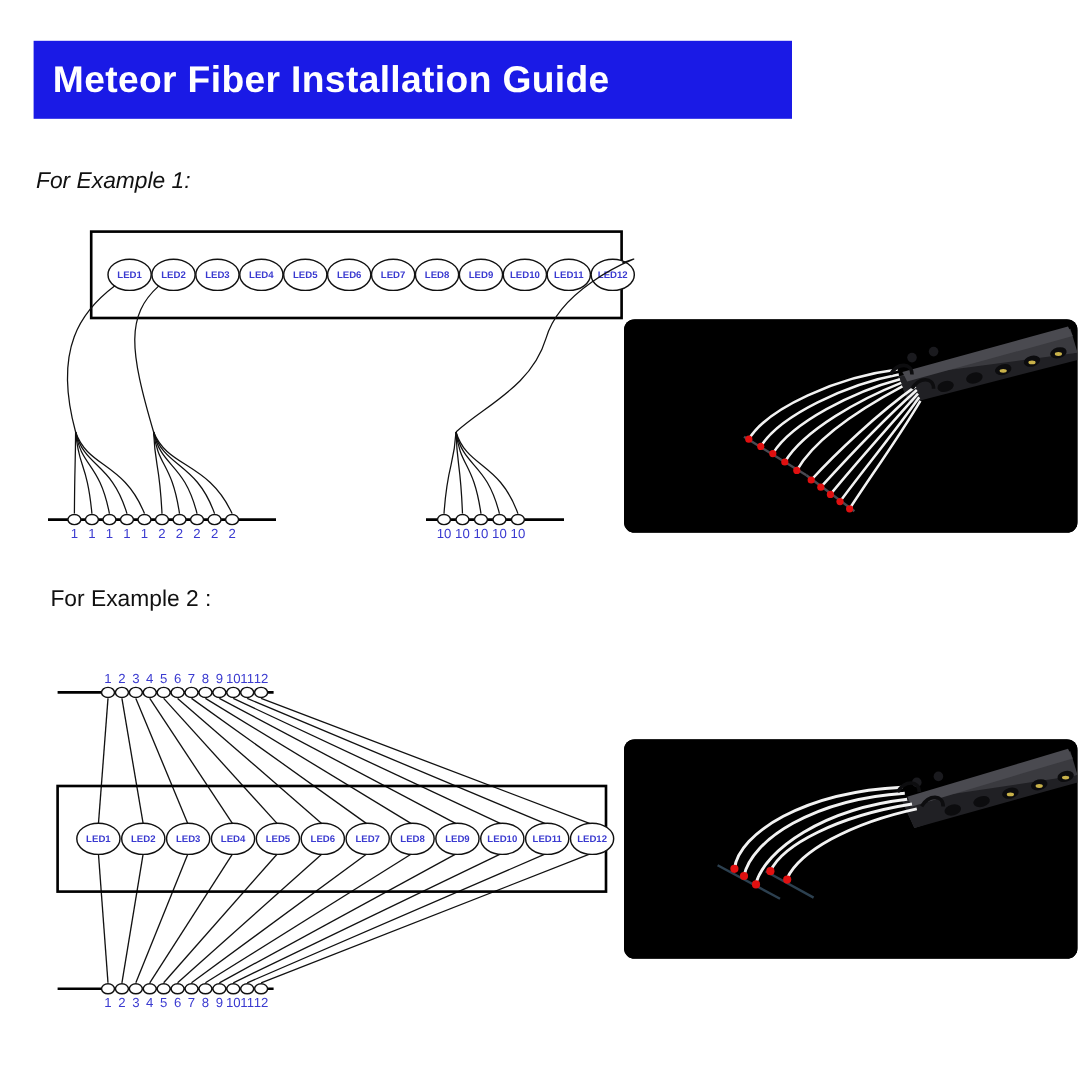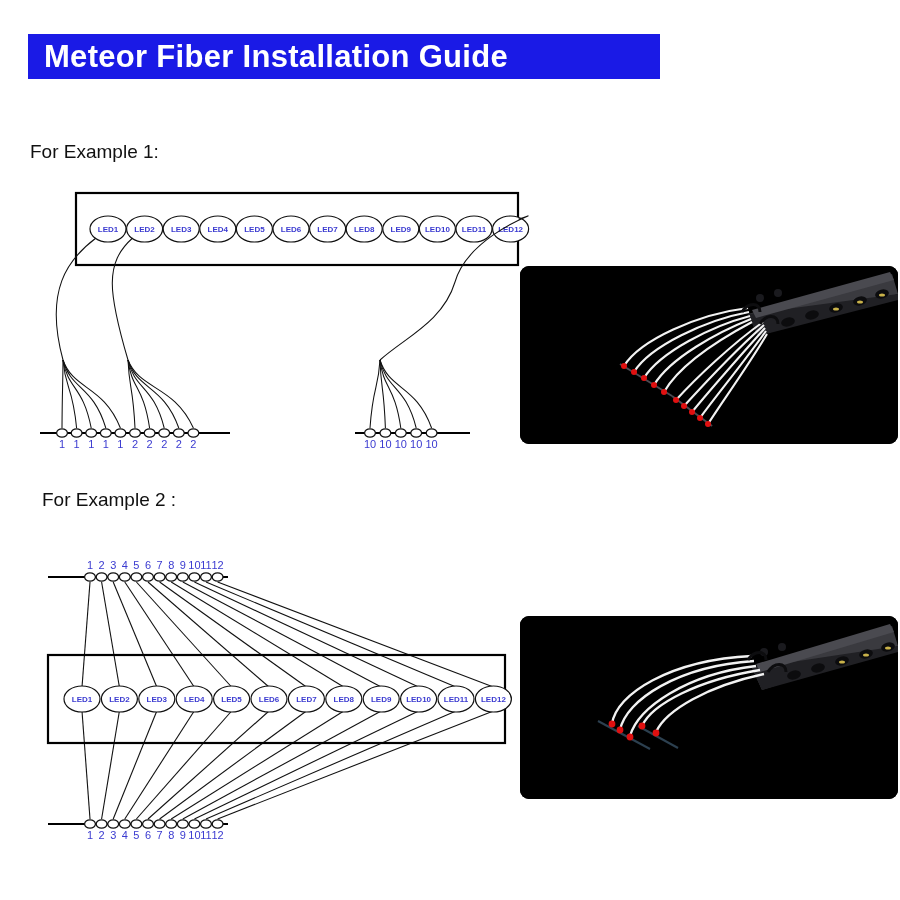--- a/index.html
+++ b/index.html
@@ -8,41 +8,41 @@
     background:#ffffff;
     font-family:"Liberation Sans", sans-serif;
     overflow:hidden;
     position:relative;
   }
   #page{position:relative;width:900px;height:900px;}
 
   
   .banner{
     position:absolute;left:28px;top:34px;
-    width:632px;height:45px;
+    width:632px;height:65px;
     background:#1a1ae6;
     display:flex;align-items:center;
   }
   .banner-text{
     color:#ffffff;
     font-size:31px;
     font-weight:bold;
     letter-spacing:0.3px;
     padding-left:16px;
     white-space:nowrap;
   }
 
   
   .heading{
     position:absolute;
     font-size:19px;
     color:#111111;
     white-space:nowrap;
   }
-  #heading-1{left:30px;top:141px;}
+  #heading-1{left:30px;top:141px;font-style:italic;}
   #heading-2{left:30px;top:489px;margin-left:12px;}
 
   
   .diagram{position:absolute;}
   #diagram-1{left:0px;top:170px;width:530px;height:300px;}
   #diagram-2{left:0px;top:540px;width:530px;height:310px;}
 
   .svg-txt{
     font-family:"Liberation Sans", sans-serif;
     fill:#3a3ad0;

